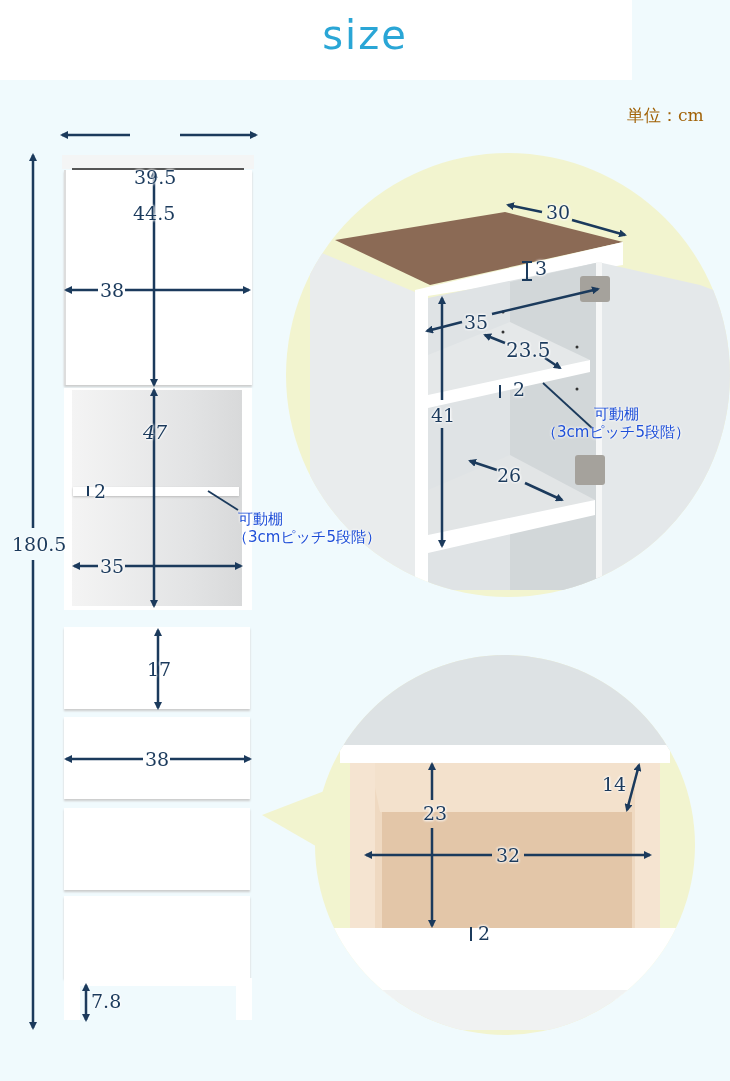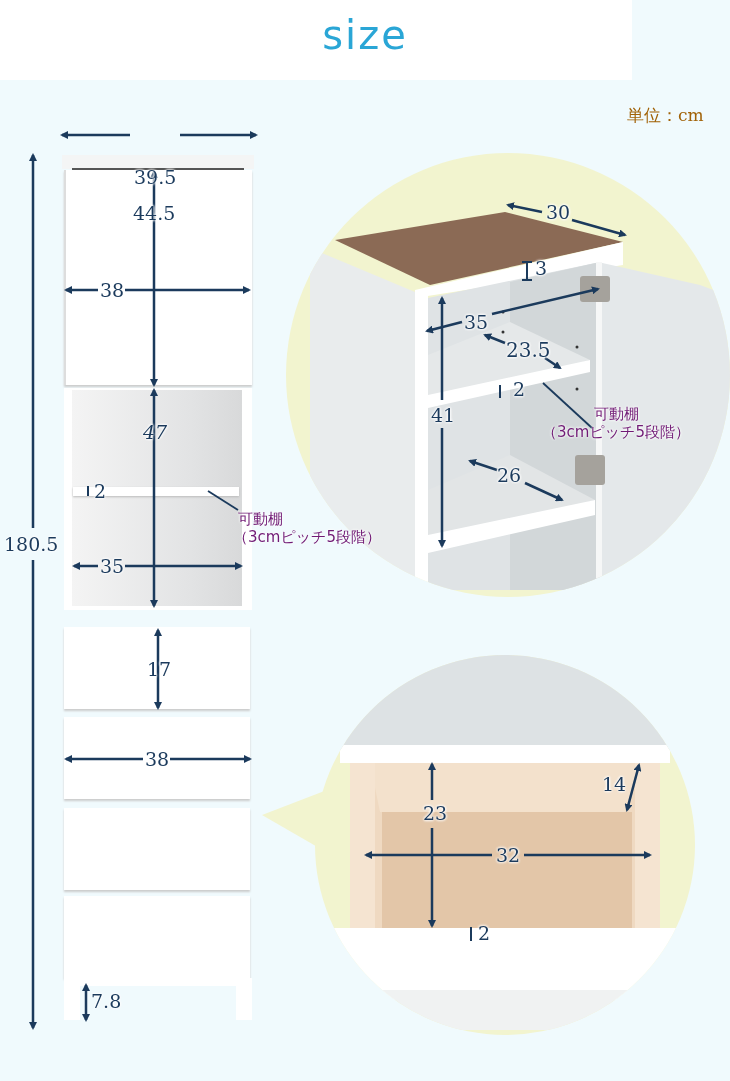--- a/index.html
+++ b/index.html
@@ -5,21 +5,21 @@
   * { box-sizing: border-box; margin: 0; padding: 0; }
   body { width: 730px; height: 1081px; background: #f0fafd; position: relative; overflow: hidden;
          font-family: "DejaVu Serif", serif; color: #1b3a5c; }
   .header { position: absolute; left: 0; top: 0; width: 632px; height: 80px; background: #ffffff; }
   .title { position: absolute; left: 0; width: 730px; top: 12px; text-align: center;
            font-family: "DejaVu Sans", sans-serif; font-size: 40px; color: #2aa6d6; letter-spacing: 2px; }
   .unit { position: absolute; left: 627px; top: 104px; font-size: 17px; color: #a16207; }
   .abs { position: absolute; }
   .lbl { position: absolute; font-size: 19px; color: #1b3a5c; background: transparent; line-height: 1;
          text-shadow: 0 0 3px #fff, 0 0 3px #fff, 0 0 3px #fff; }
-  .note { position: absolute; font-size: 15px; color: #701a75; line-height: 1.2; white-space: nowrap;
+  .note { position: absolute; font-size: 15px; color: #1d4ed8; line-height: 1.2; white-space: nowrap;
           font-family: "DejaVu Sans", sans-serif; text-shadow: 0 0 3px #fff, 0 0 3px #fff; }
   .panel { position: absolute; background: #ffffff; }
   svg.overlay { position: absolute; left: 0; top: 0; }
 </style>
 </head>
 <body>
 
 <div class="header">
   <div class="title">size</div>
 </div>
@@ -154,21 +154,21 @@
     <line x1="432" y1="764" x2="432" y2="800" marker-start="url(#ah)"></line>
     <line x1="432" y1="828" x2="432" y2="926" marker-end="url(#ah)"></line>
     <line x1="639" y1="765" x2="627" y2="810" marker-start="url(#ah)" marker-end="url(#ah)"></line>
     <line x1="366" y1="855" x2="492" y2="855" marker-start="url(#ah)"></line>
     <line x1="524" y1="855" x2="650" y2="855" marker-end="url(#ah)"></line>
     <line x1="471" y1="927" x2="471" y2="941" stroke-width="2"></line>
   </g>
 </svg>
 
 <div class="lbl" style="left:134px;top:124px;margin-top:44px;">39.5</div>
-<div class="lbl" style="left:4px;top:535px;">180.5</div>
+<div class="lbl" style="left:12px;top:535px;">180.5</div>
 <div class="lbl" style="left:133px;top:204px;">44.5</div>
 <div class="lbl" style="left:100px;top:281px;">38</div>
 <div class="lbl" style="left:143px;top:423px;font-style:italic;">47</div>
 <div class="lbl" style="left:94px;top:482px;">2</div>
 <div class="note" style="left:238px;top:510px;">
   <div>可動棚</div>
   <div style="margin-left:-5px;">（3cmピッチ5段階）</div>
 </div>
 <div class="lbl" style="left:100px;top:557px;">35</div>
 <div class="lbl" style="left:147px;top:660px;text-align:center;">17</div>

